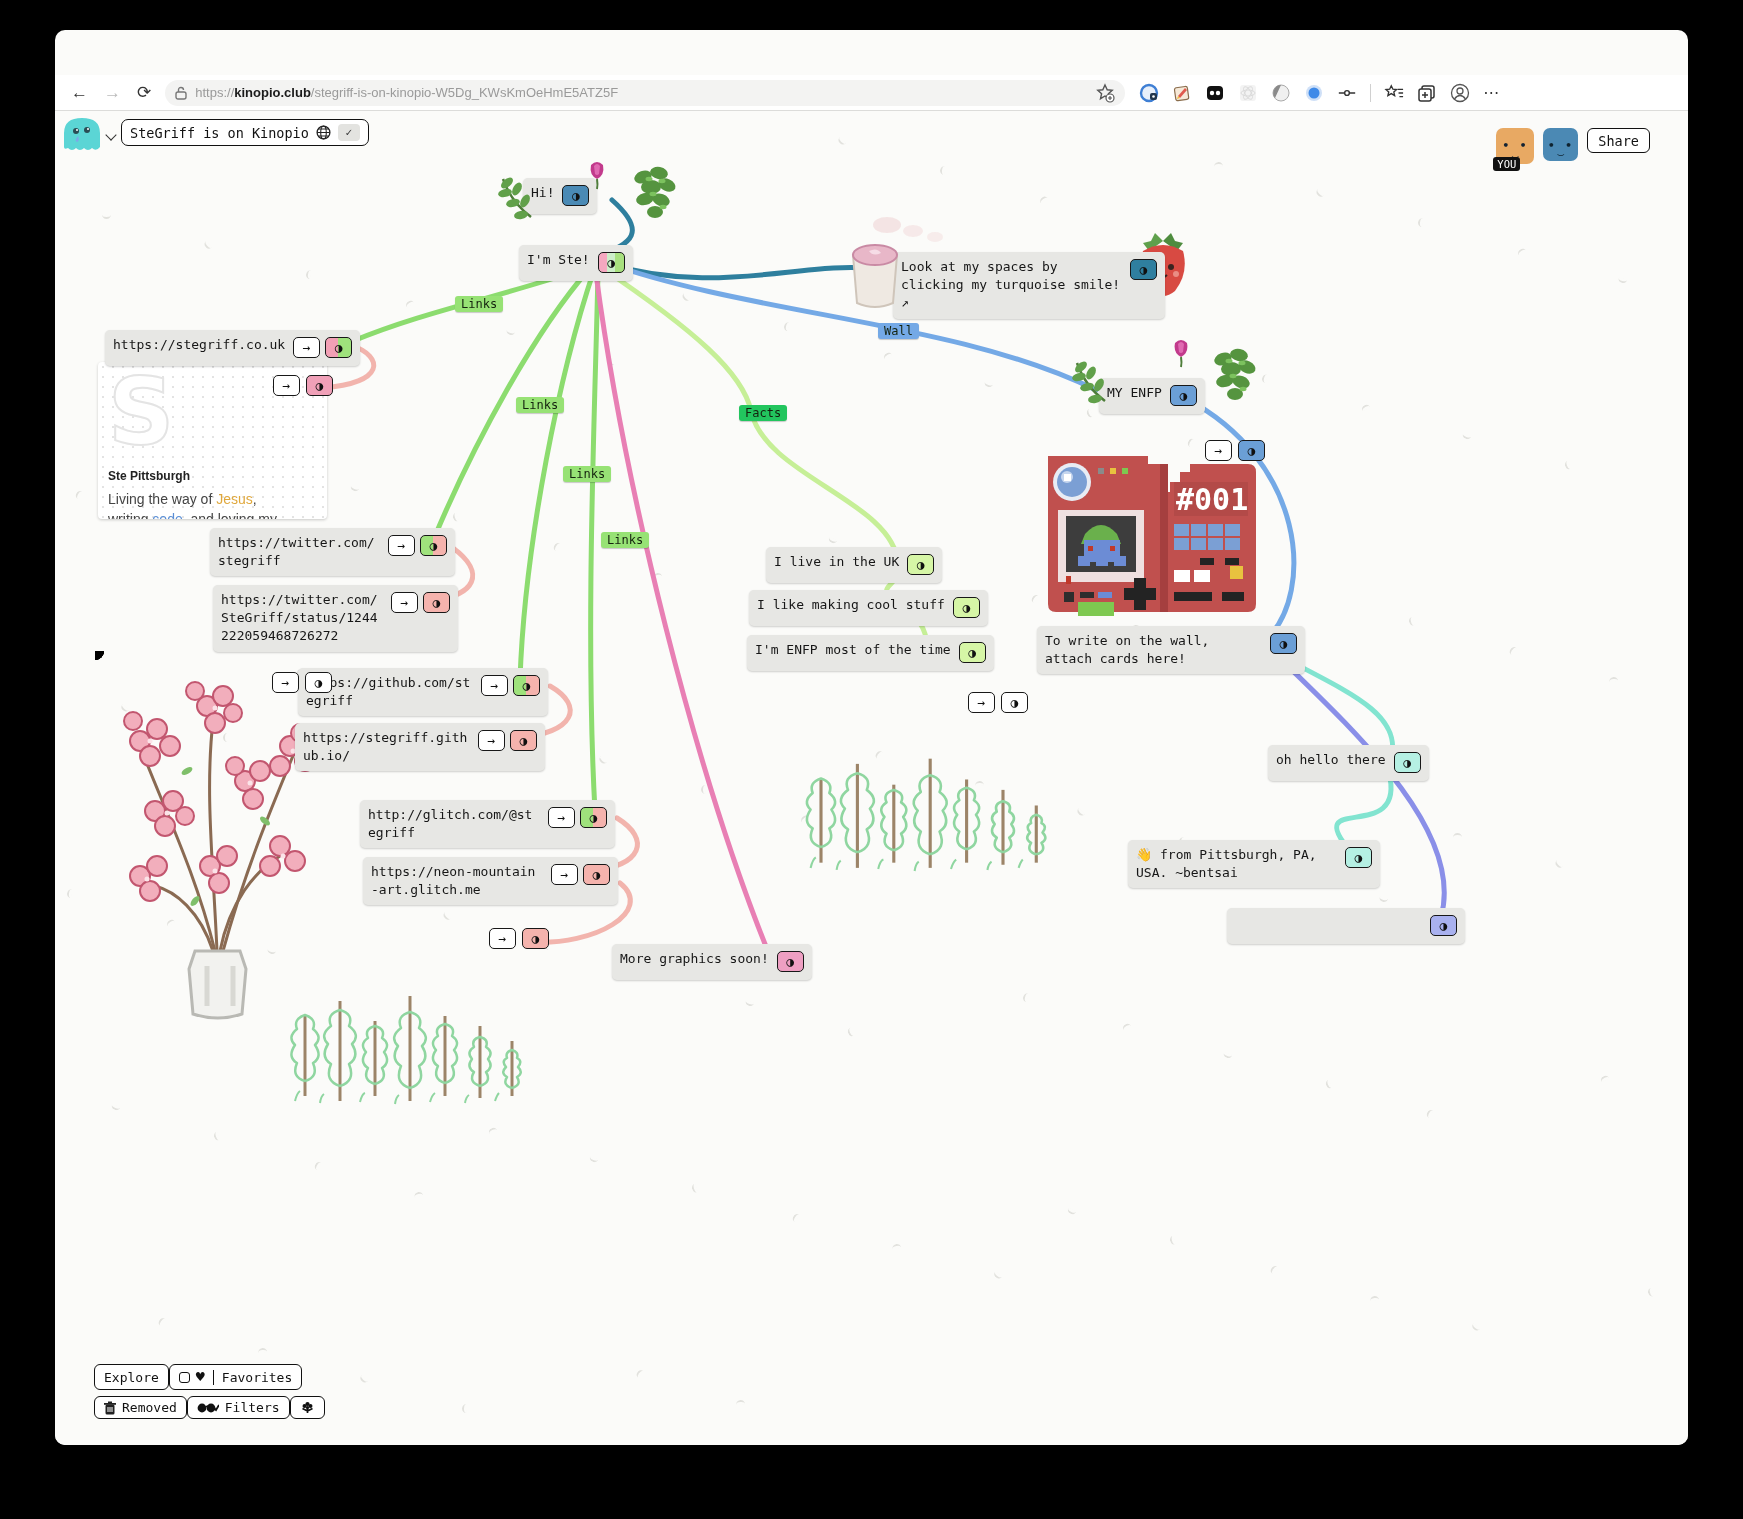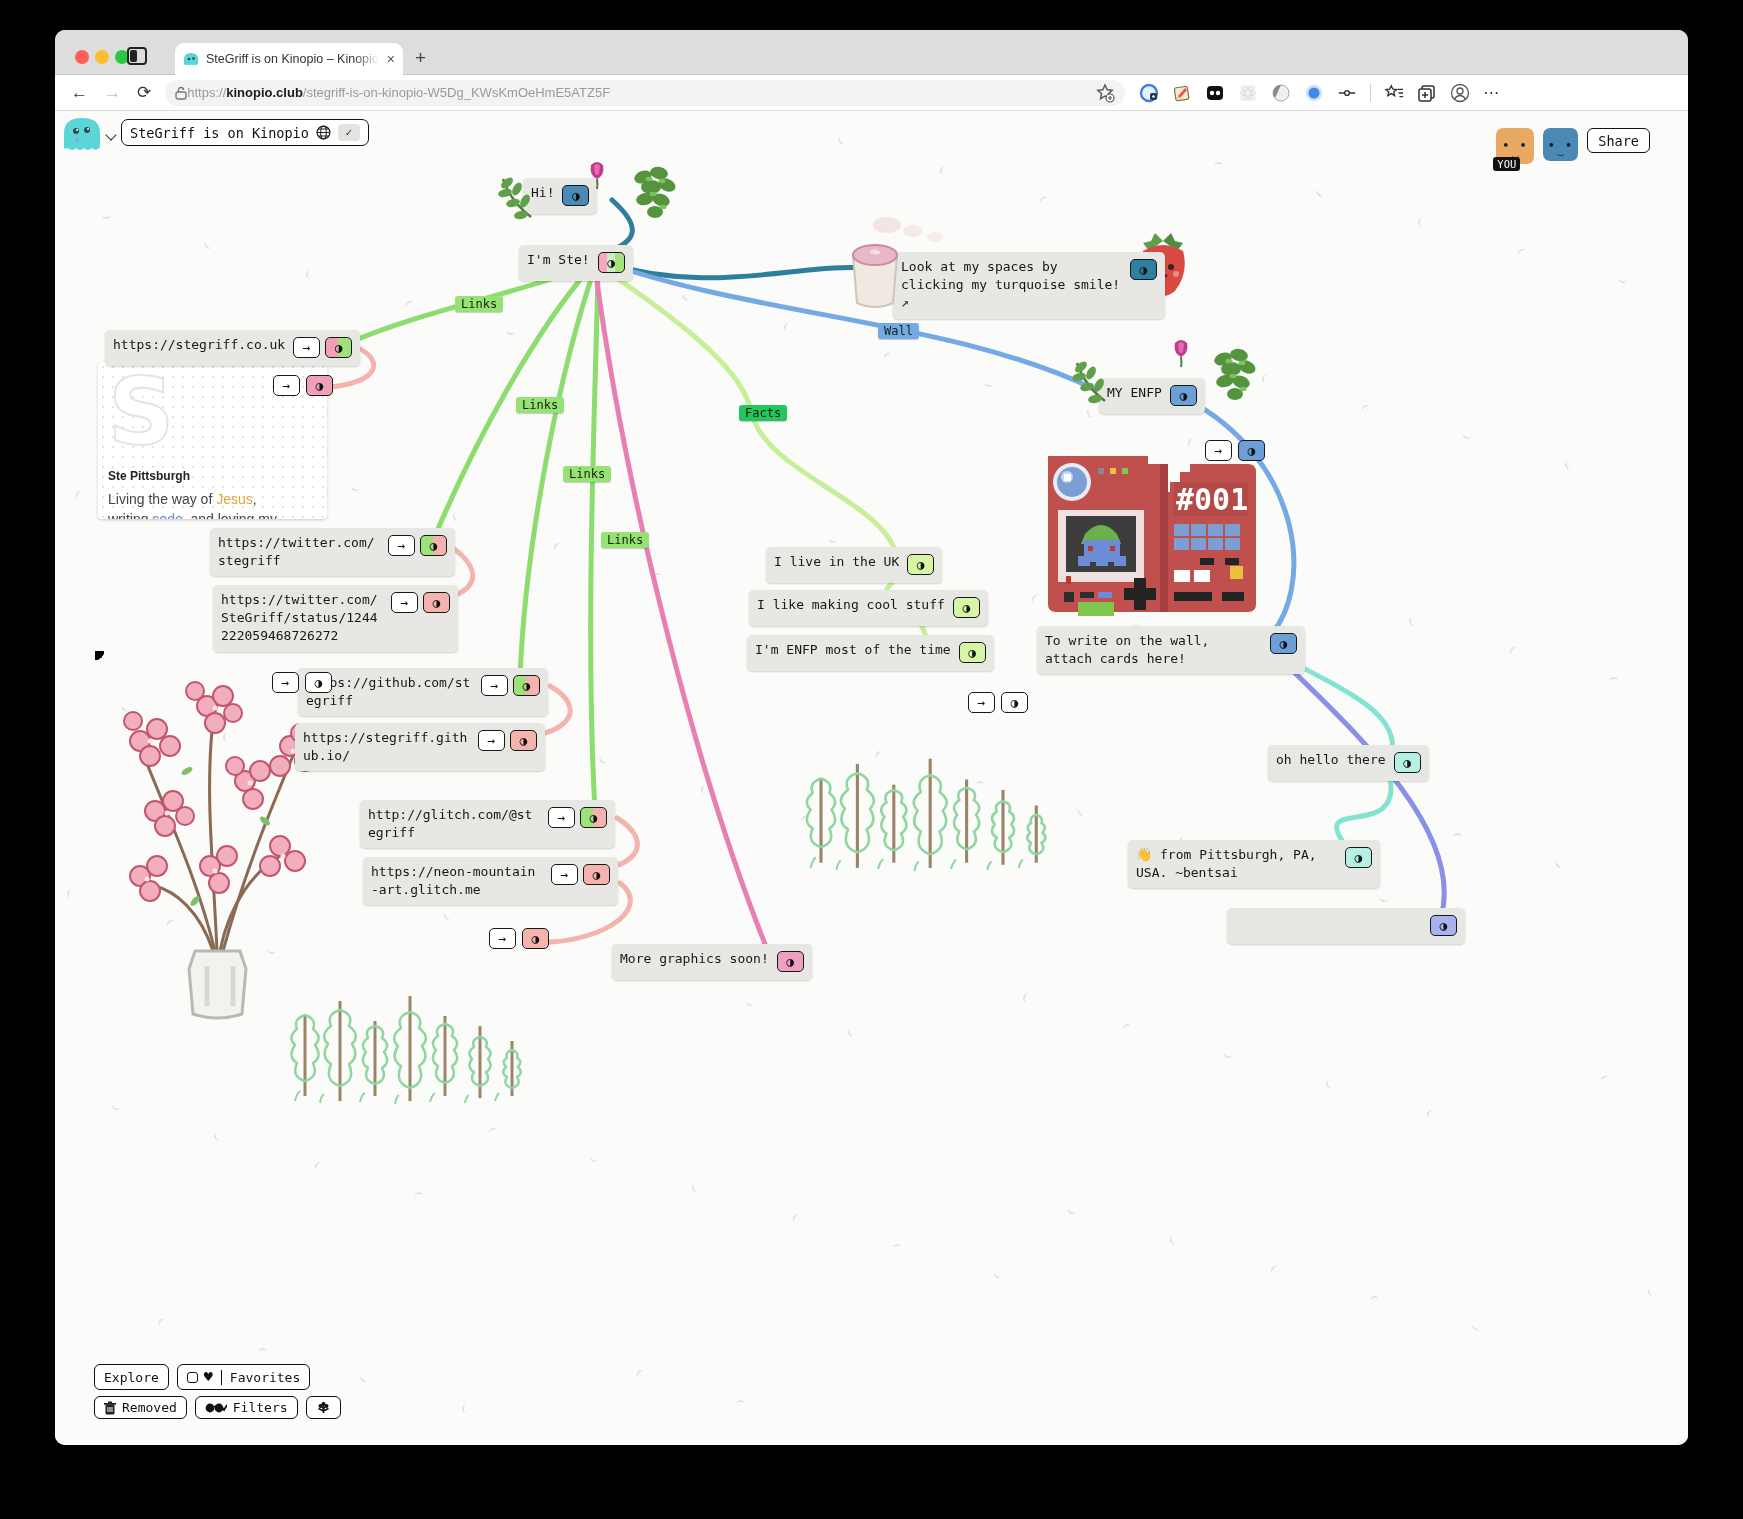--- a/index.html
+++ b/index.html
@@ -21,21 +21,21 @@
          border-radius:9px 9px 0 0; display:flex; align-items:center; padding:0 8px; gap:7px; }
   #tab .title { font-size:12.5px; color:#333; white-space:nowrap; overflow:hidden; flex:1;
        -webkit-mask-image:linear-gradient(90deg,#000 85%,transparent); }
   #tab .close { color:#555; font-size:14px; }
   #newtab { position:absolute; left:360px; top:18px; font-size:19px; color:#444; line-height:20px;}
   #navbar { position:absolute; left:0; top:45px; right:0; height:36px; background:#fff;
             border-bottom:1px solid #dcdcda; display:flex; align-items:center; }
   .navbtn { font-size:17px; color:#333; margin-left:16px; }
   .navbtn.dim { color:#bbb; }
   #urlbar { margin-left:14px; width:960px; height:26px; background:#f3f3f2; border-radius:13px;
-            display:flex; align-items:center; padding:0 10px; gap:0;text-align:right; }
+            display:flex; align-items:center; padding:0 10px; gap:8px;text-align:right; }
   #urlbar .url { font-size:13px; color:#9a9a9a; white-space:nowrap; overflow:hidden; }
   #urlbar .url b { color:#1b1b1b; font-weight:bold; }
   .toolicons { display:flex; align-items:center; gap:13px; margin-left:14px; }
   .ticon { width:20px; height:20px; display:flex; align-items:center; justify-content:center; }
   .vdiv { width:1px; height:18px; background:#d0d0d0; }
 
   
   #canvas { position:absolute; left:0; top:81px; right:0; bottom:0; background:#fbfbf9;
             overflow:hidden; font-family:"DejaVu Sans Mono", monospace; }
   #squiggles div { position:absolute; width:9px; height:5px; border-bottom:2px solid #e2e2de;
@@ -76,48 +76,32 @@
      transform:rotate(45deg); margin:0 0 14px 4px; }
   #presence { position:absolute; right:38px; top:17px; z-index:9; display:flex; gap:9px; align-items:flex-start; }
   .avatar { width:38px; height:36px; border-radius:7px; position:relative; }
   .avatar .face { position:absolute; left:0; right:0; top:11px; text-align:center; color:#123;
      font-size:11px; letter-spacing:2px; font-weight:bold; }
   .youtag { position:absolute; left:-3px; bottom:-7px; background:#111; color:#fff; font-size:10.5px;
      padding:1px 4px; border-radius:3px; font-family:"DejaVu Sans Mono", monospace; }
   #share-btn { height:25px; background:#fff; border:1.3px solid #111; border-radius:6px;
      font-size:13.5px; display:flex; align-items:center; padding:0 10px; color:#111; }
   #footer { position:absolute; left:17px; bottom:26px; z-index:9; font-size:13px; }
-  .frow { display:flex; gap:8px; margin-top:6px;padding-left:22px; }
+  .frow { display:flex; margin-top:6px;padding-left:22px; }
   .fbtn { background:#fff; border:1.5px solid #111; border-radius:6px; padding:3px 9px;
      display:flex; align-items:center; gap:6px; color:#111; }
   .fbtn .seg { border-left:1.5px solid #111; margin-left:2px; padding-left:8px; }
   .cbx { width:11px; height:11px; border:1.5px solid #111; border-radius:3px; display:inline-block; }
 </style>
 </head>
 <body>
 
 <div id="screen">
  <div id="window">
 
-  <div id="titlebar">
-    <div class="traffic" style="left:20px;background:#ff5f57"></div>
-    <div class="traffic" style="left:40px;background:#febc2e"></div>
-    <div class="traffic" style="left:60px;background:#28c840"></div>
-    <div id="sidebar-toggle"></div>
-    <div id="tab">
-      <svg width="16" height="15" viewBox="0 0 16 15">
-        <path d="M1 7 Q1 1 8 1 Q15 1 15 7 L15 12 Q13 14 11.5 12.5 Q10 14 8 12.5 Q6 14 4.5 12.5 Q3 14 1 12 Z" fill="#5bd5d5"></path>
-        <circle cx="6" cy="7" r="1.3" fill="#1b4950"></circle>
-            <circle cx="10.5" cy="6.5" r="1.3" fill="#1b4950"></circle>
-      </svg>
-      <span class="title">SteGriff is on Kinopio – Kinopio</span>
-      <span class="close">×</span>
-    </div>
-    <div id="newtab">+</div>
-  </div>
 
   <div id="navbar">
     <span class="navbtn">←</span>
     <span class="navbtn dim">→</span>
     <span class="navbtn">⟳</span>
     <div id="urlbar">
       <svg width="12" height="14" viewBox="0 0 12 14">
         <rect x="1" y="6" width="10" height="7" rx="2" fill="none" stroke="#777" stroke-width="1.4"></rect>
         <path d="M3.5 6 V4 Q3.5 1.5 6 1.5 Q8.5 1.5 8.5 4" fill="none" stroke="#777" stroke-width="1.4"></path>
       </svg>

